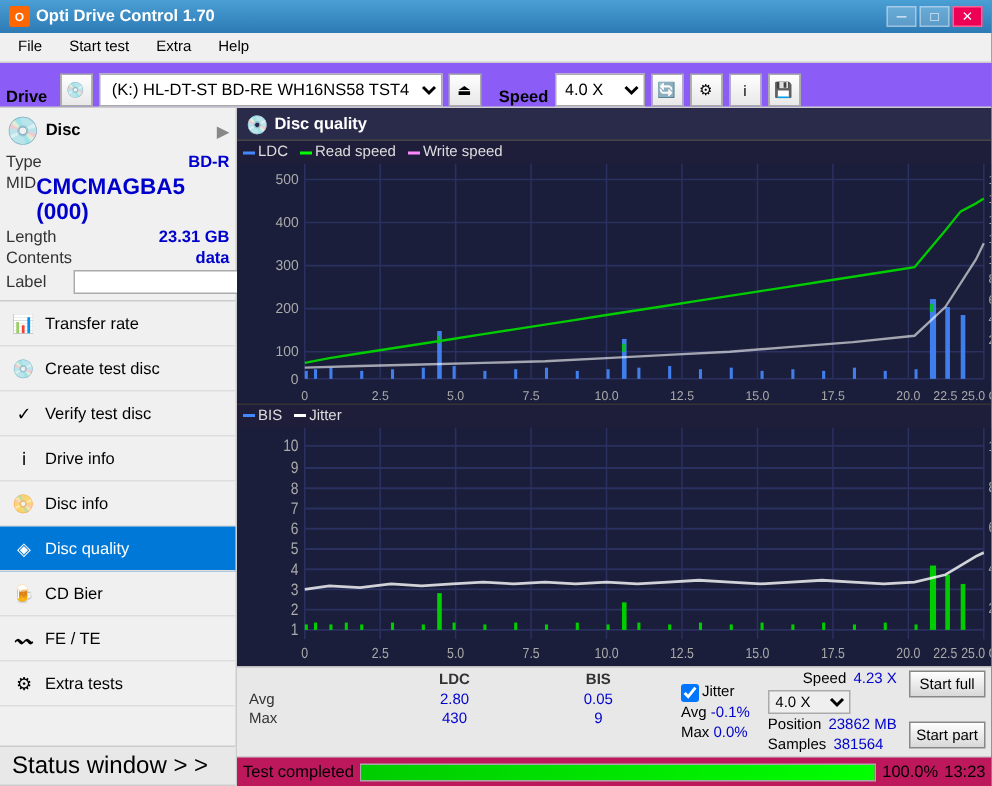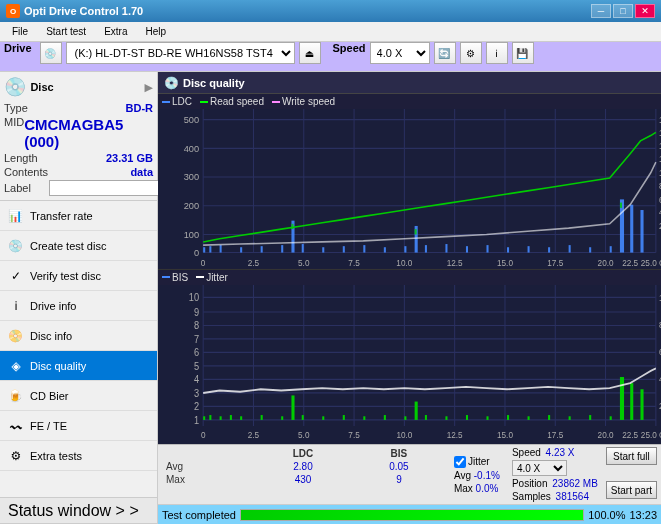--- a/index.html
+++ b/index.html
@@ -28,24 +28,24 @@
       display: flex;
       align-items: center;
       padding: 0 4px;
       border-bottom: 1px solid #ccc;
       gap: 2px;
     }
     .menu-item { padding: 2px 8px; font-size: 10px; cursor: pointer; }
 
     
     .toolbar {
-      background: #c4b5fd;
+      background: #8b5cf6;
       height: 30px;
       display: flex;
-      align-items: flex-start;
+      align-items: flex-end;
       padding: 0 4px;
       border-bottom: 1px solid #ccc;
       gap: 4px;
     }
     .toolbar-label { font-size: 11px; font-weight: bold; margin-right: 4px; }
     .drive-select {
       height: 22px;
       font-size: 11px;
       border: 1px solid #aaa;
       background: white;
@@ -208,21 +208,21 @@
     }
     
     .checkbox-label { display: flex; align-items: center; gap: 2px; font-size: 10px; }
     input[type=checkbox] { width: 12px; height: 12px; }
 
     
     .app-status-bar {
       display: flex;
       align-items: center;
       padding: 2px 4px;
-      background: #7dd3fc;
+      background: #be185d;
       border-top: 1px solid #ccc;
       height: 20px;
       gap: 4px;
     }
   </style>
 </head>
 <body>
 
 <div class="title-bar">
   <div class="title-bar-left">
@@ -592,21 +592,21 @@
           <span>Avg </span>
           <span style="color:#0000cc;">-0.1%</span>
         </div>
         <div style="font-size:10px;">
           <span>Max </span>
           <span style="color:#0000cc;">0.0%</span>
         </div>
       </div>
 
       <div style="display:flex;flex-direction:column;justify-content:center;gap:2px;padding:0 4px;">
-        <div style="font-size:10px;">
+        <div style="font-size:10px;text-align:right;">
           <span>Speed</span>
           <span style="color:#0000cc;margin-left:2px;">4.23 X</span>
         </div>
         <select style="font-size:10px;height:16px;width:55px;border:1px solid #aaa;">
           <option>4.0 X</option>
         </select>
         <div style="font-size:10px;">
           <span>Position</span>
           <span style="color:#0000cc;margin-left:2px;">23862 MB</span>
         </div>

